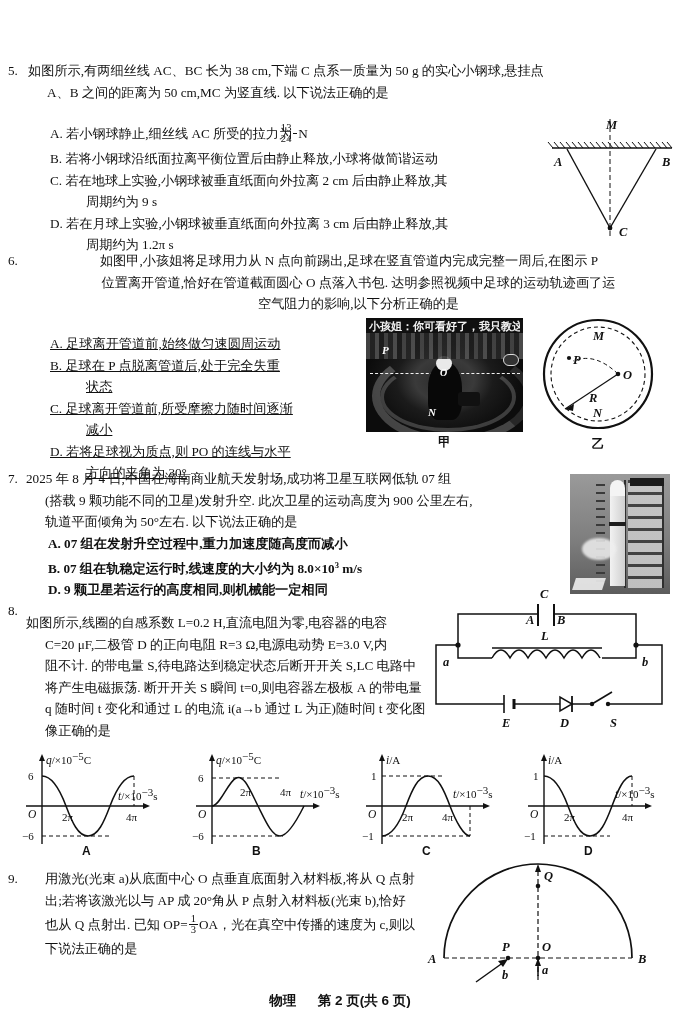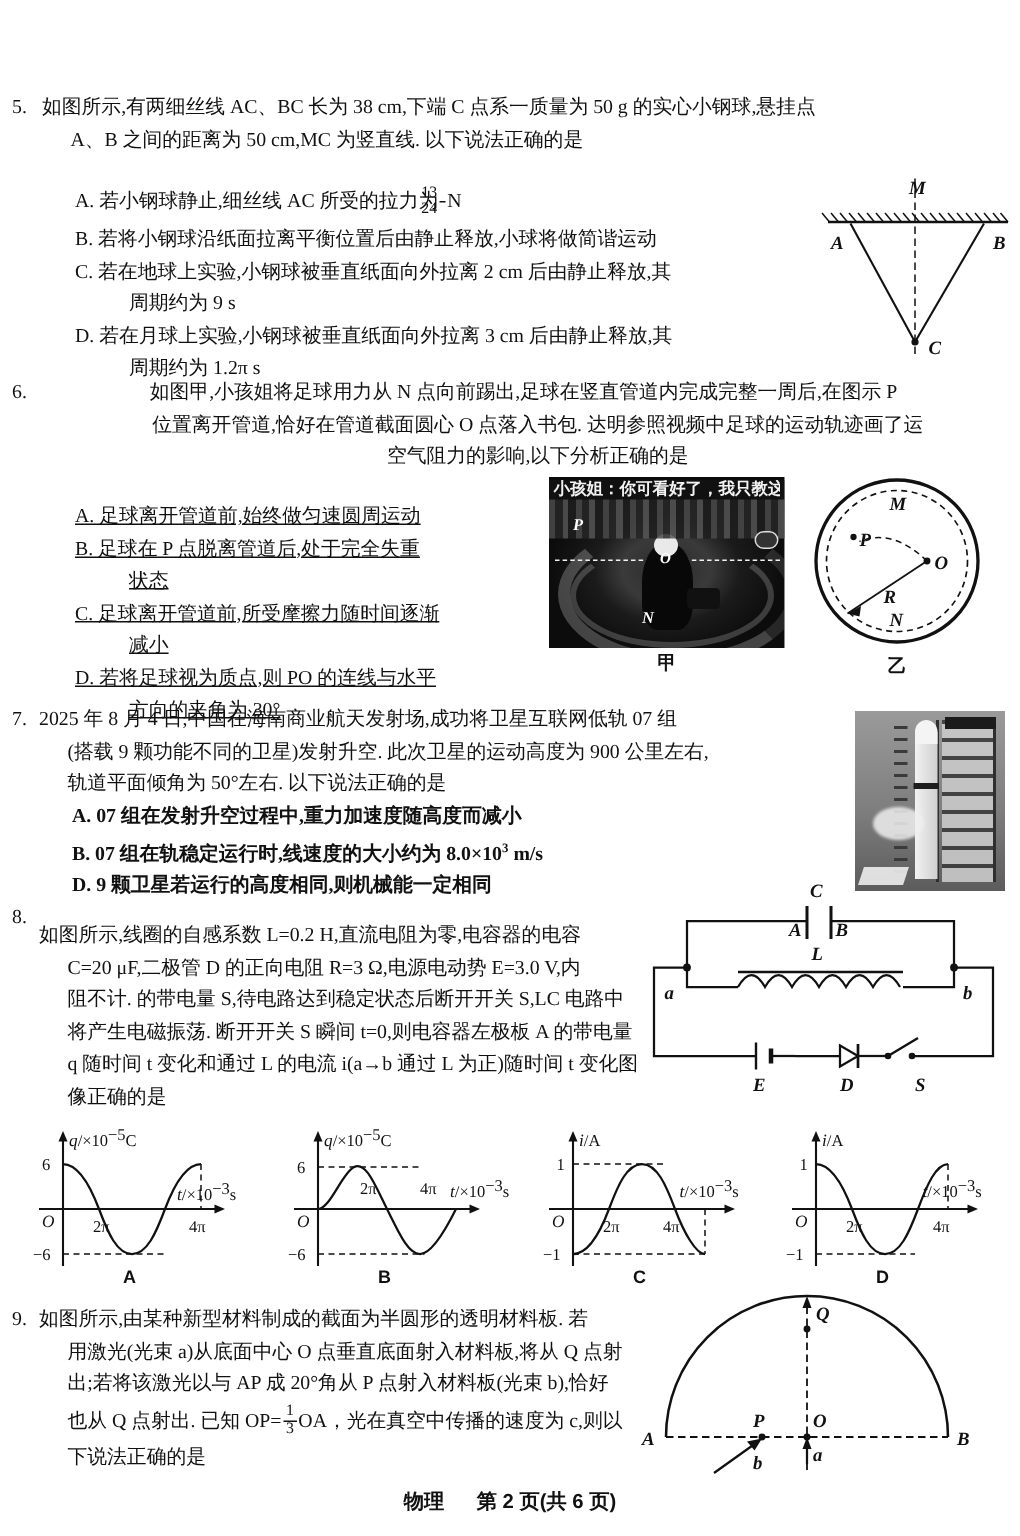--- a/index.html
+++ b/index.html
@@ -338,21 +338,20 @@
       <text class="stn" x="44" y="73">2π</text>
       <text class="stn" x="102" y="73">4π</text>
       <text class="st" x="28" y="16">i<tspan class="stn">/A</tspan></text>
       <text class="st" x="95" y="50">t<tspan class="stn">/×10</tspan><tspan class="stn" font-size="7.5" dy="-4">−3</tspan><tspan class="stn" dy="4">s</tspan></text>
       <text x="64" y="107" style="font-family:'Liberation Sans',sans-serif;font-size:12px;font-weight:bold;fill:#111;">D</text>
     </svg>
   </div>
 
   <div class="qnum" style="left:8px;top:868px;">9.</div>
   <div class="q" style="left:26px;top:868px;width:400px;">
-    <div class="line">如图所示,由某种新型材料制成的截面为半圆形的透明材料板. 若</div>
     <div class="line ind1">用激光(光束 a)从底面中心 O 点垂直底面射入材料板,将从 Q 点射</div>
     <div class="line ind1">出;若将该激光以与 AP 成 20°角从 P 点射入材料板(光束 b),恰好</div>
     <div class="line ind1" style="line-height:27px;">
       <span>也从 Q 点射出. 已知 OP=</span><span class="frac"><span class="n">1</span><span class="d">3</span></span><span>OA，光在真空中传播的速度为 c,则以</span>
     </div>
     <div class="line ind1">下说法正确的是</div>
   </div>
 
   <div class="fig" style="left:408px;top:862px;">
     <svg width="266" height="122" viewBox="0 0 266 122">

